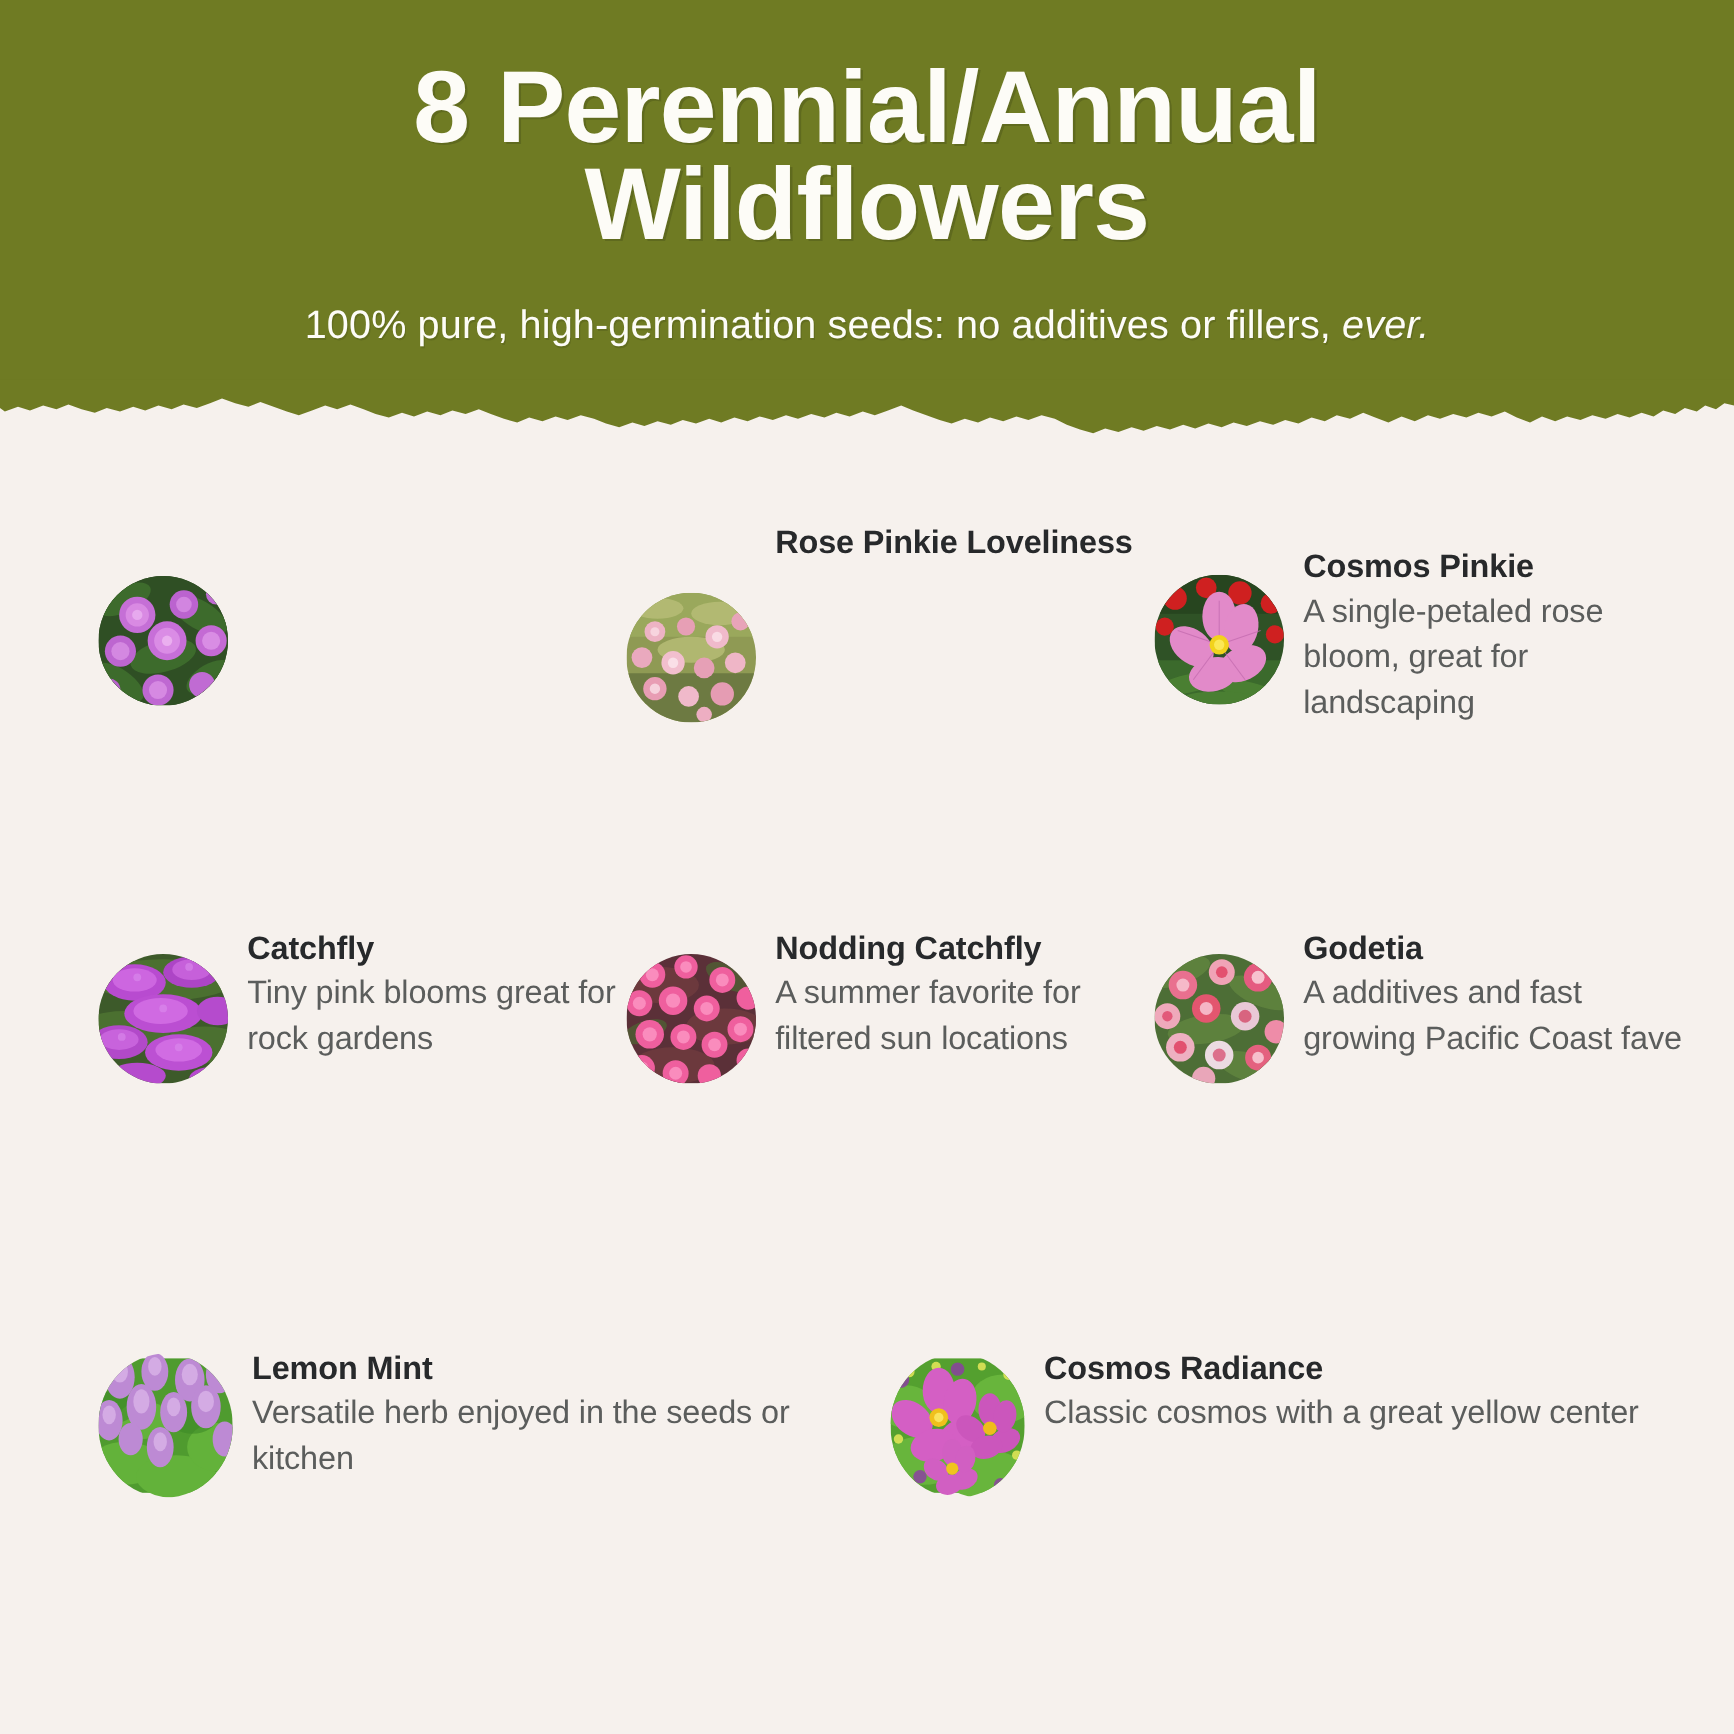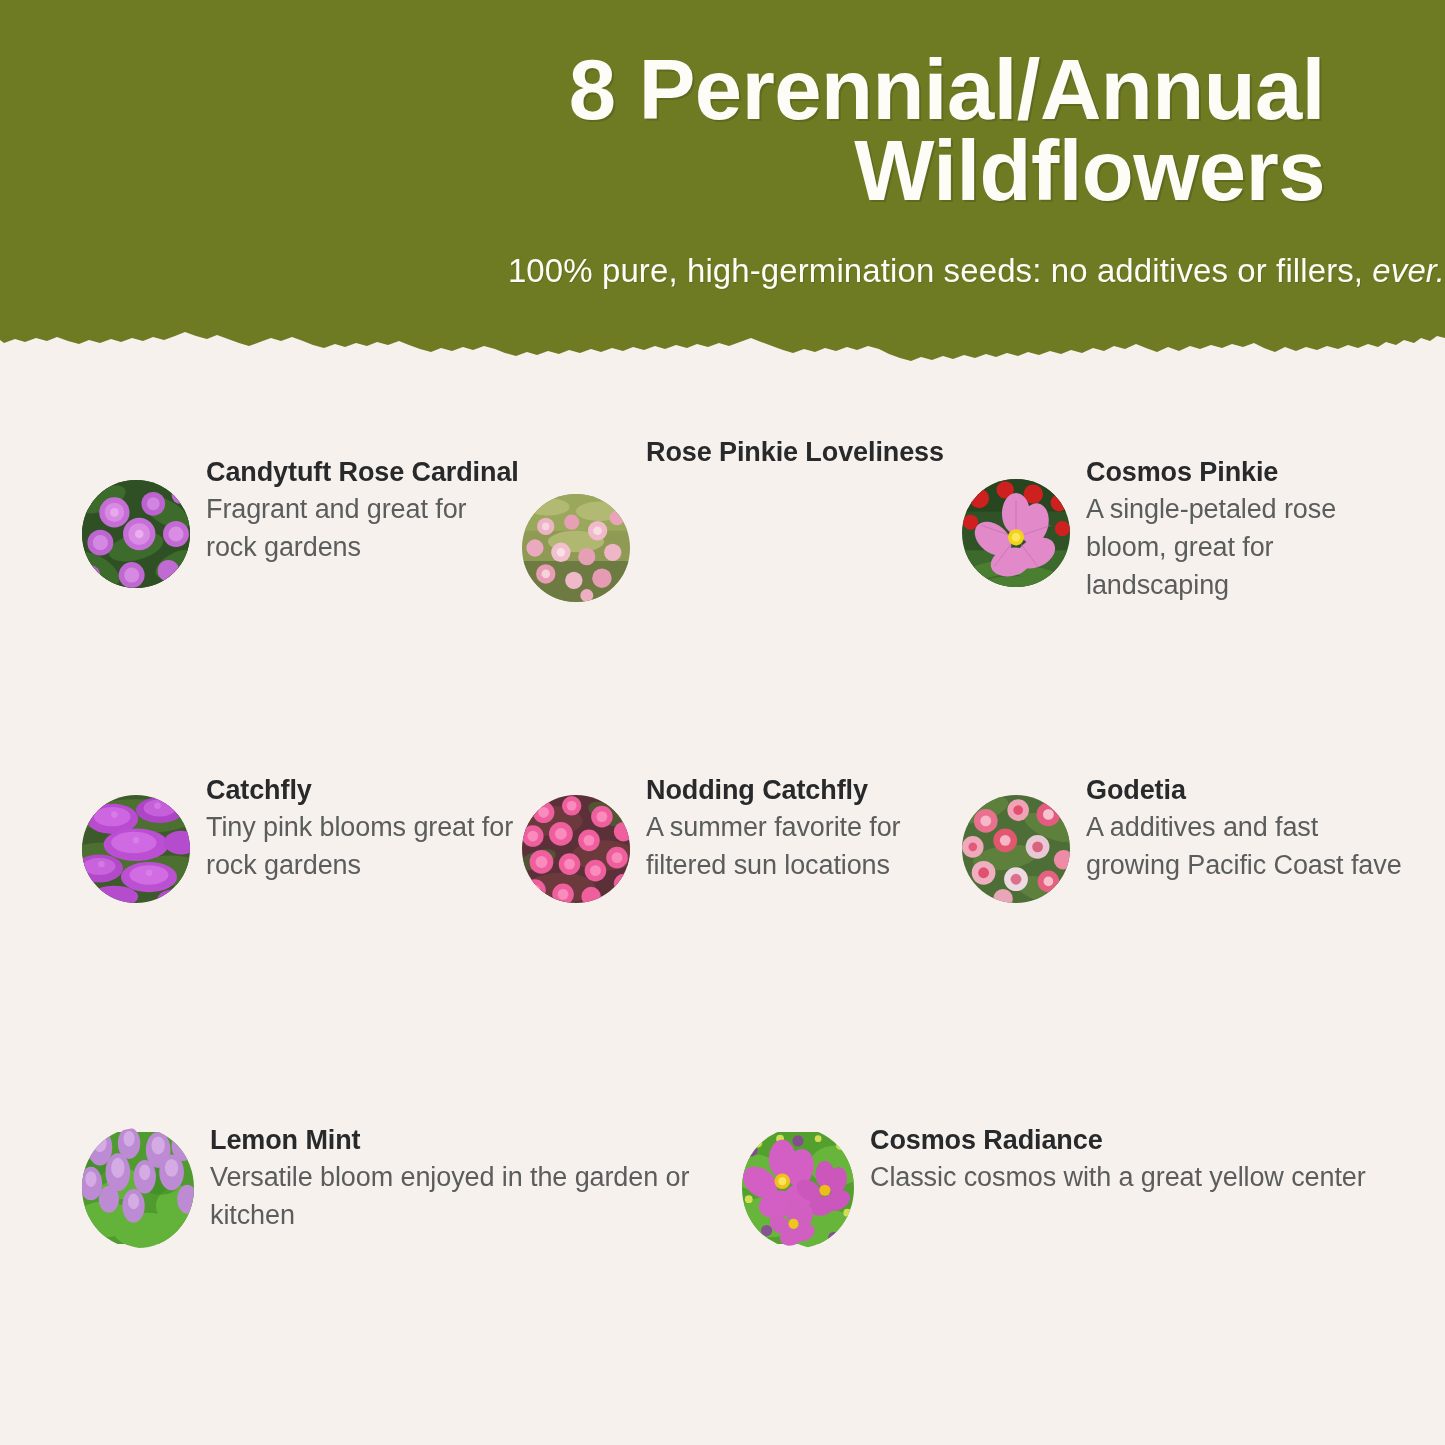--- a/index.html
+++ b/index.html
@@ -20,21 +20,21 @@
     background:#6f7b23;
     overflow:visible;
   }
   .torn-edge {
     position:absolute; left:0; bottom:-46px;
     width:1445px; height:52px;
     display:block;
   }
   .header-inner {
     position:absolute; left:0; top:0; width:1445px;
-    padding-top:50px; text-align:right;
+    padding-top:50px; text-align:center;
   }
   .title {
     color:#fdfcf7;
     font-size:85px;
     line-height:0.95;
     font-weight:700;
     letter-spacing:-0.5px;
     padding:0 120px;
     text-shadow:2px 2px 0 rgba(60,66,20,0.30);
   }
@@ -149,24 +149,20 @@
                   <circle cx="17" cy="58" r="7" fill="#d488e1"></circle>
                 <circle cx="87" cy="50" r="12" fill="#c46ad4"></circle>
                   <circle cx="87" cy="50" r="7" fill="#d98de4"></circle>
                 <circle cx="46" cy="88" r="12" fill="#bf68d2"></circle>
                   <circle cx="46" cy="88" r="7" fill="#d689e2"></circle>
                 <circle cx="80" cy="84" r="10" fill="#c06bd3"></circle>
                 <circle cx="8" cy="88" r="9" fill="#b862cc"></circle>
                 <circle cx="91" cy="14" r="8" fill="#c06bd3"></circle>
               </g>
             </svg>
-          </div>
-          <div class="text">
-            <div class="name">Candytuft Rose Cardinal</div>
-            <div class="desc">Fragrant and great for rock gardens</div>
           </div>
         </div>
 
         <div class="item">
           <div class="thumb">
             <svg viewBox="0 0 100 100">
               <rect width="100" height="100" fill="#8f9a54"></rect>
               <path d="M0 0h100v34H0z" fill="#9aa85c"></path>
               <path d="M0 62h100v38H0z" fill="#6d7a42"></path>
               <g fill="#b7bd76" opacity="0.85">
@@ -424,21 +420,21 @@
                 <ellipse cx="32" cy="32" rx="6" ry="9"></ellipse>
                 <ellipse cx="80" cy="32" rx="6" ry="8"></ellipse>
                 <ellipse cx="8" cy="42" rx="5" ry="7"></ellipse>
                 <ellipse cx="56" cy="36" rx="5" ry="7"></ellipse>
                 <ellipse cx="46" cy="62" rx="5" ry="7"></ellipse>
               </g>
             </svg>
           </div>
           <div class="text">
             <div class="name">Lemon Mint</div>
-            <div class="desc">Versatile bloom enjoyed in the garden or kitchen</div>
+            <div class="desc">Versatile herb enjoyed in the seeds or kitchen</div>
           </div>
         </div>
 
         <div class="item">
           <div class="thumb thumb-wide">
             <svg viewBox="0 0 100 100">
               <rect width="100" height="100" fill="#54a02f"></rect>
               <g fill="#68b53c">
                 <ellipse cx="24" cy="76" rx="30" ry="18"></ellipse>
                 <ellipse cx="70" cy="86" rx="32" ry="18"></ellipse>

